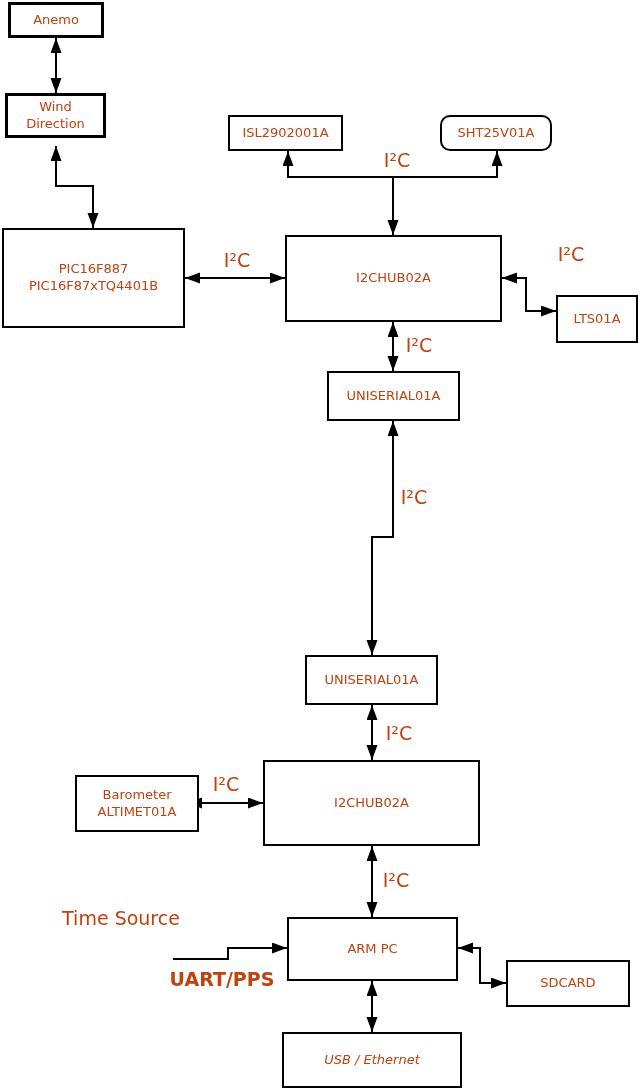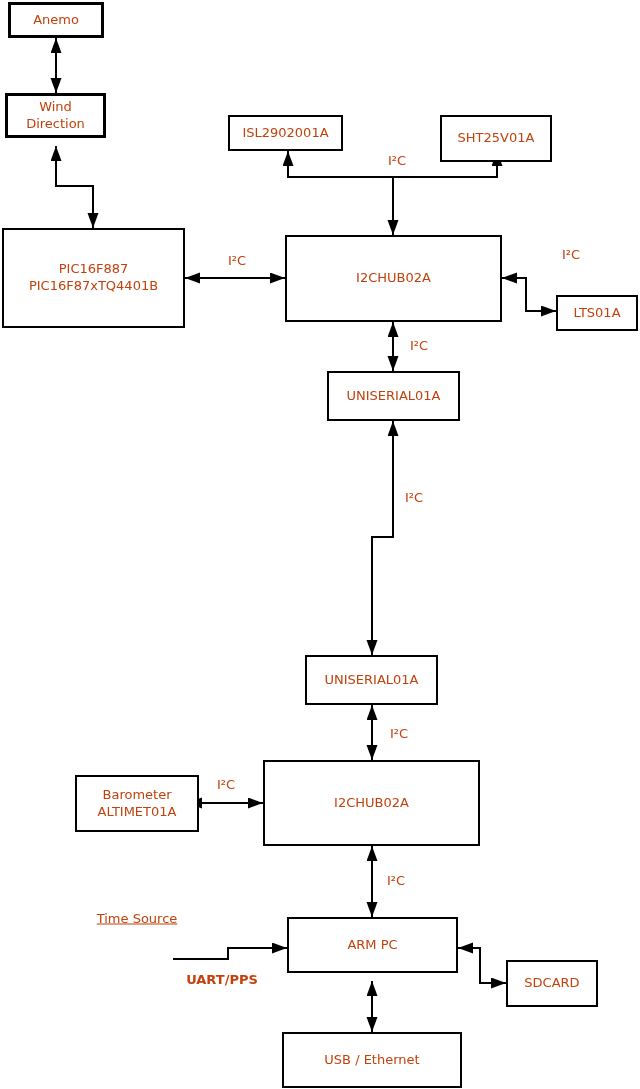--- a/index.html
+++ b/index.html
@@ -32,21 +32,21 @@
     justify-content: center;
     text-align: center;
     font-size: 13px;
     line-height: 1.28;
     white-space: pre-line;
   }
   .node.thick { border-width: 3px; }
   .lbl {
     position: absolute;
     transform: translate(-50%, -50%);
-    font-size: 13px;
+    font-size: 19px;
     white-space: nowrap;
     background: transparent;
   }
 </style>
 </head>
 <body>
 
 <div class="stage">
 
   <svg class="wires" width="640" height="1089" viewBox="0 0 640 1089" xmlns="http://www.w3.org/2000/svg">
@@ -75,55 +75,55 @@
   <div class="node thick" style="left:8px; top:2px; width:96px; height:36px;">Anemo</div>
 
   <div class="node thick" style="left:5px; top:93px; width:101px; height:45px;">Wind
 Direction</div>
 
   <div class="node" style="left:2px; top:228px; width:183px; height:100px;">PIC16F887
 PIC16F87xTQ4401B</div>
 
   <div class="node" style="left:228px; top:115px; width:115px; height:36px;">ISL2902001A</div>
 
-  <div class="node" style="left:440px; top:115px; width:112px; height:47px;">SHT25V01A</div>
+  <div class="node" style="left:440px; top:115px; width:112px; height:36px;border-radius:10px;">SHT25V01A</div>
 
   <div class="node" style="left:285px; top:235px; width:217px; height:87px;">I2CHUB02A</div>
 
-  <div class="node" style="left:556px; top:295px; width:82px; height:36px;">LTS01A</div>
+  <div class="node" style="left:556px; top:295px; width:82px; height:48px;">LTS01A</div>
 
   <div class="node" style="left:327px; top:371px; width:133px; height:50px;">UNISERIAL01A</div>
 
   <div class="node" style="left:305px; top:655px; width:133px; height:50px;">UNISERIAL01A</div>
 
   <div class="node" style="left:263px; top:760px; width:217px; height:86px;">I2CHUB02A</div>
 
   <div class="node" style="left:75px; top:775px; width:124px; height:57px;">Barometer
 ALTIMET01A</div>
 
 
-  <div class="node" style="left:287px; top:917px; width:171px; height:56px;">ARM PC</div>
+  <div class="node" style="left:287px; top:917px; width:171px; height:64px;">ARM PC</div>
 
-  <div class="node" style="left:506px; top:960px; width:92px; height:47px;">SDCARD</div>
+  <div class="node" style="left:506px; top:960px; width:124px; height:47px;">SDCARD</div>
 
-  <div class="node" style="left:282px; top:1032px; width:180px; height:56px;">USB / Ethernet</div>
+  <div class="node" style="left:282px; top:1032px; width:180px; height:56px;font-style:italic;">USB / Ethernet</div>
 
   <span class="lbl" style="left:397px; top:160px;">I²C</span>
 
   <span class="lbl" style="left:237px; top:260px;">I²C</span>
 
   <span class="lbl" style="left:571px; top:254px;">I²C</span>
 
   <span class="lbl" style="left:419px; top:345px;">I²C</span>
 
   <span class="lbl" style="left:414px; top:497px;">I²C</span>
 
   <span class="lbl" style="left:399px; top:733px;">I²C</span>
 
   <span class="lbl" style="left:226px; top:784px;">I²C</span>
 
   <span class="lbl" style="left:396px; top:880px;">I²C</span>
 
-  <span class="lbl" style="left:137px; top:918px;text-decoration:underline;">Time Source</span>
+  <span class="lbl" style="left:121px; top:918px;">Time Source</span>
 
   <span class="lbl" style="left:222px; top:979px;font-weight:bold;">UART/PPS</span>
 
 </div>
 
 </body></html>

